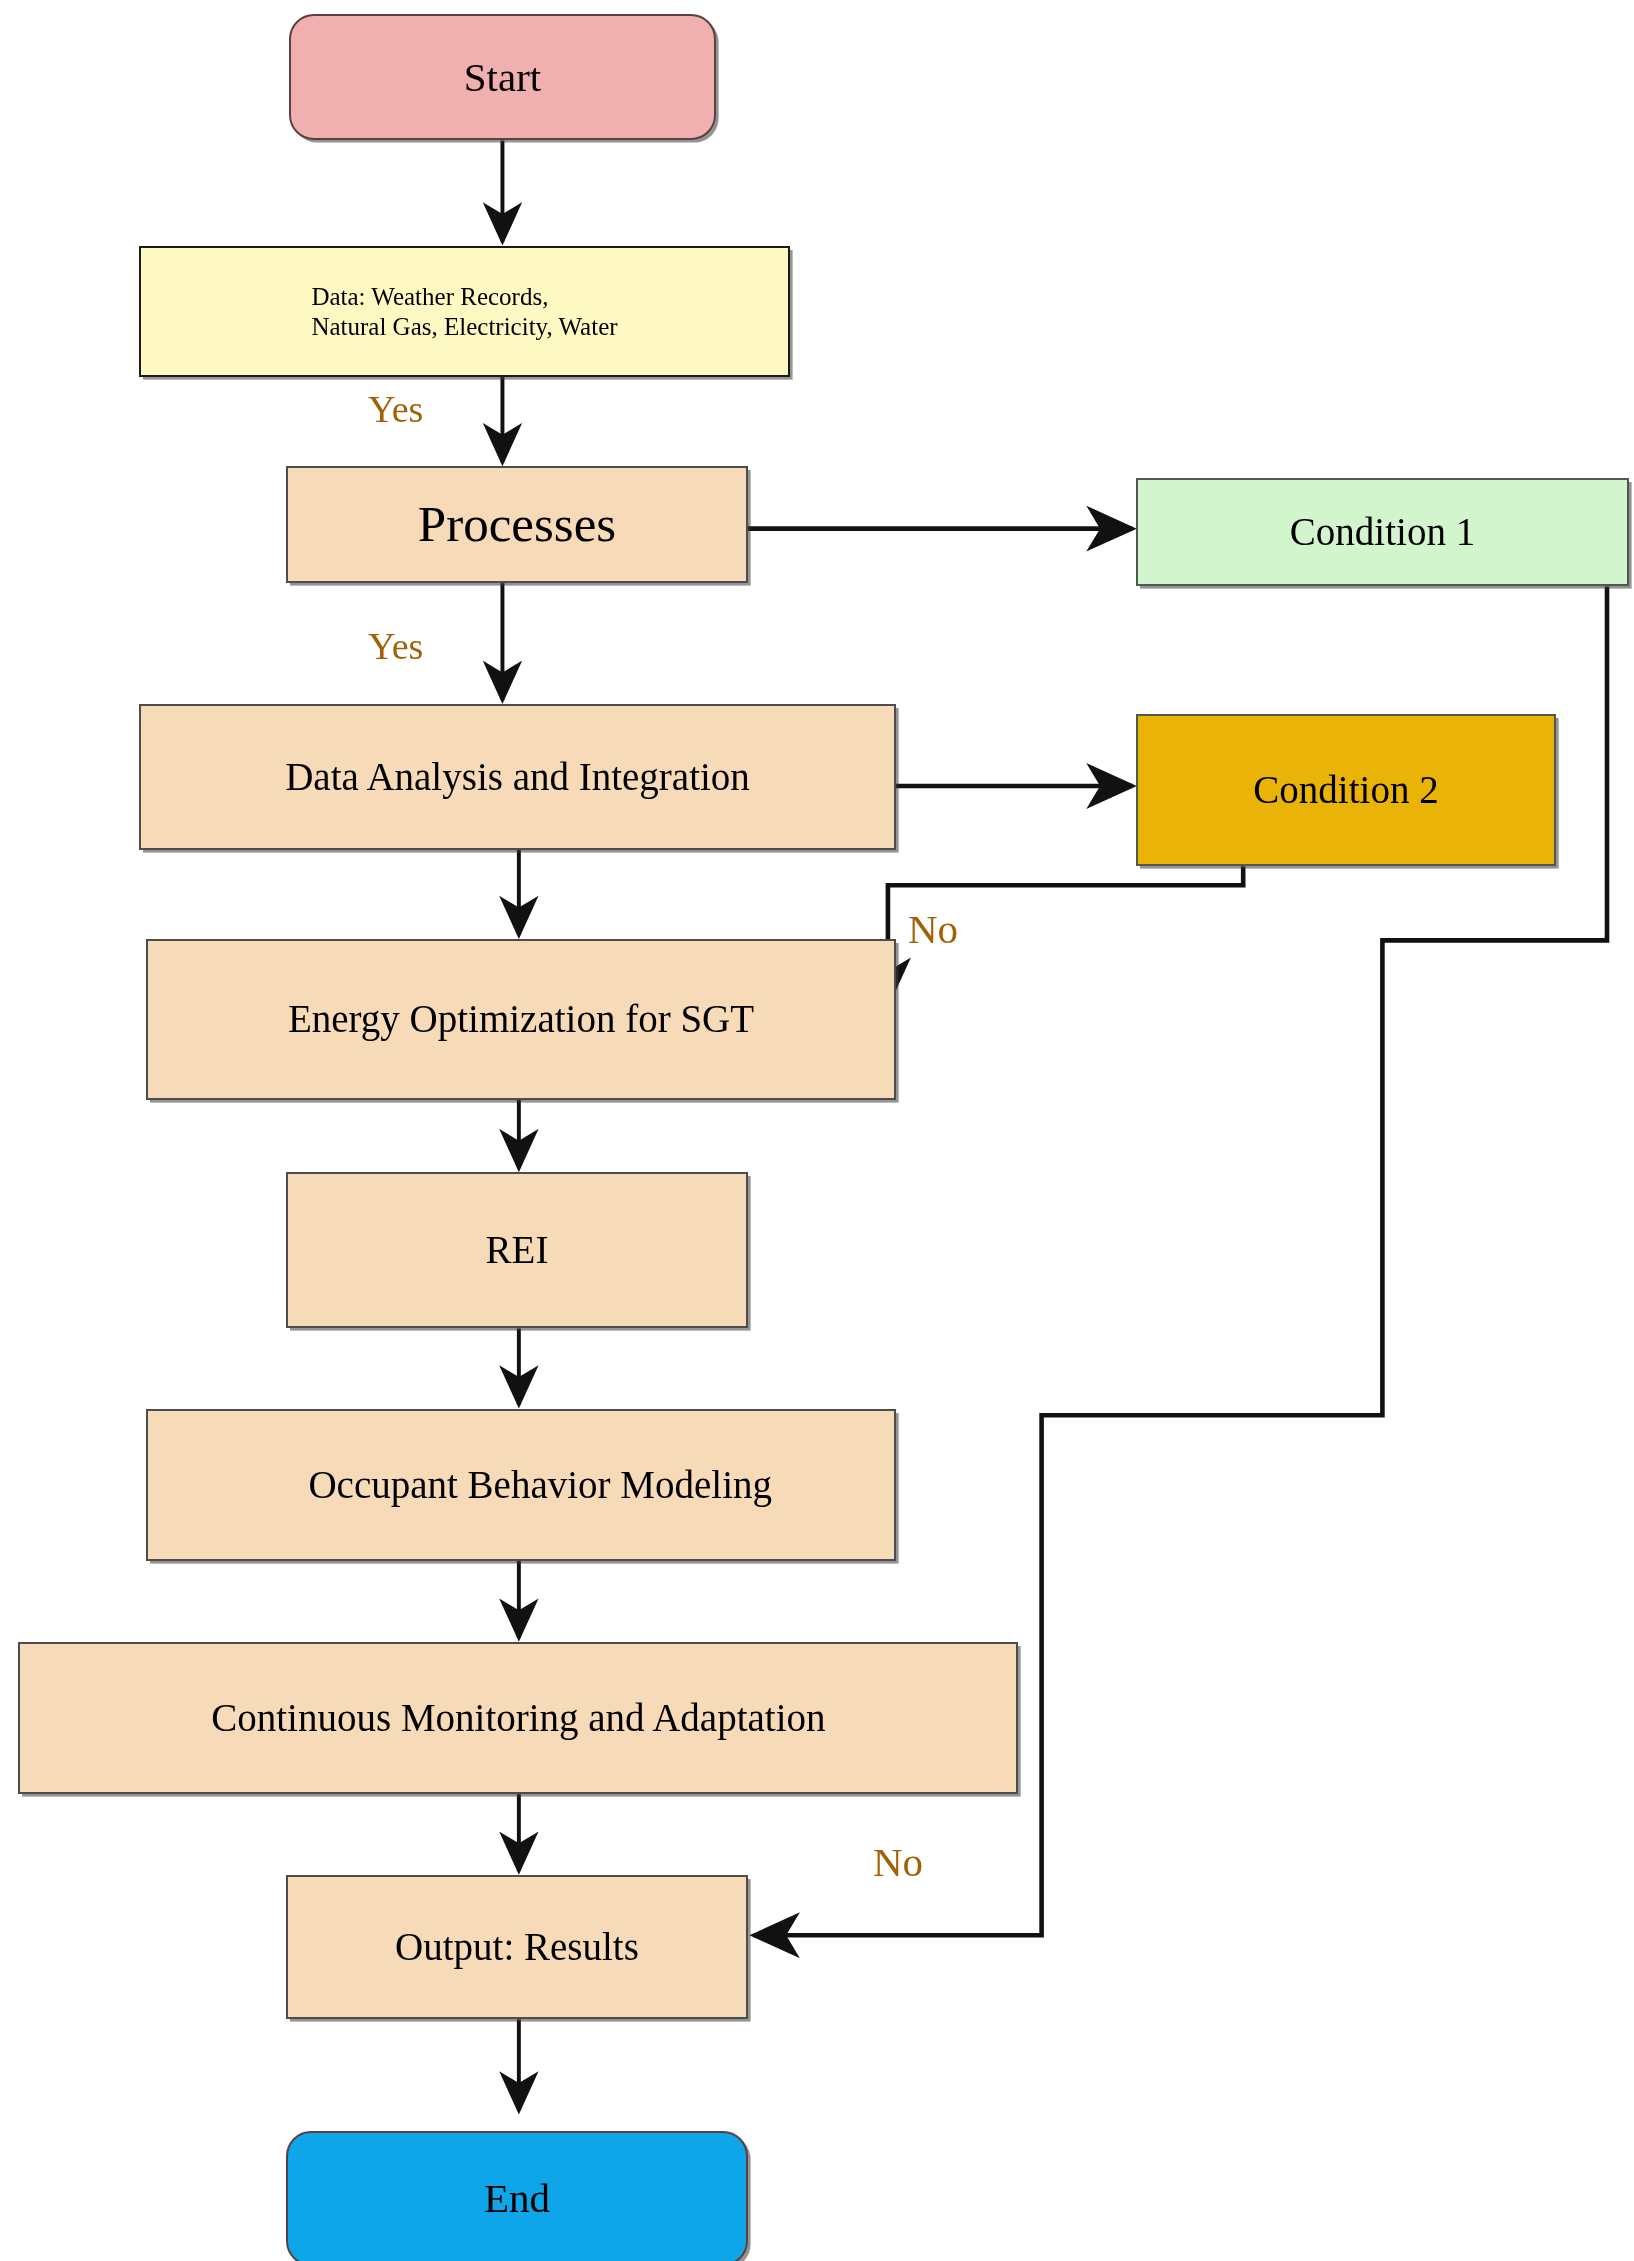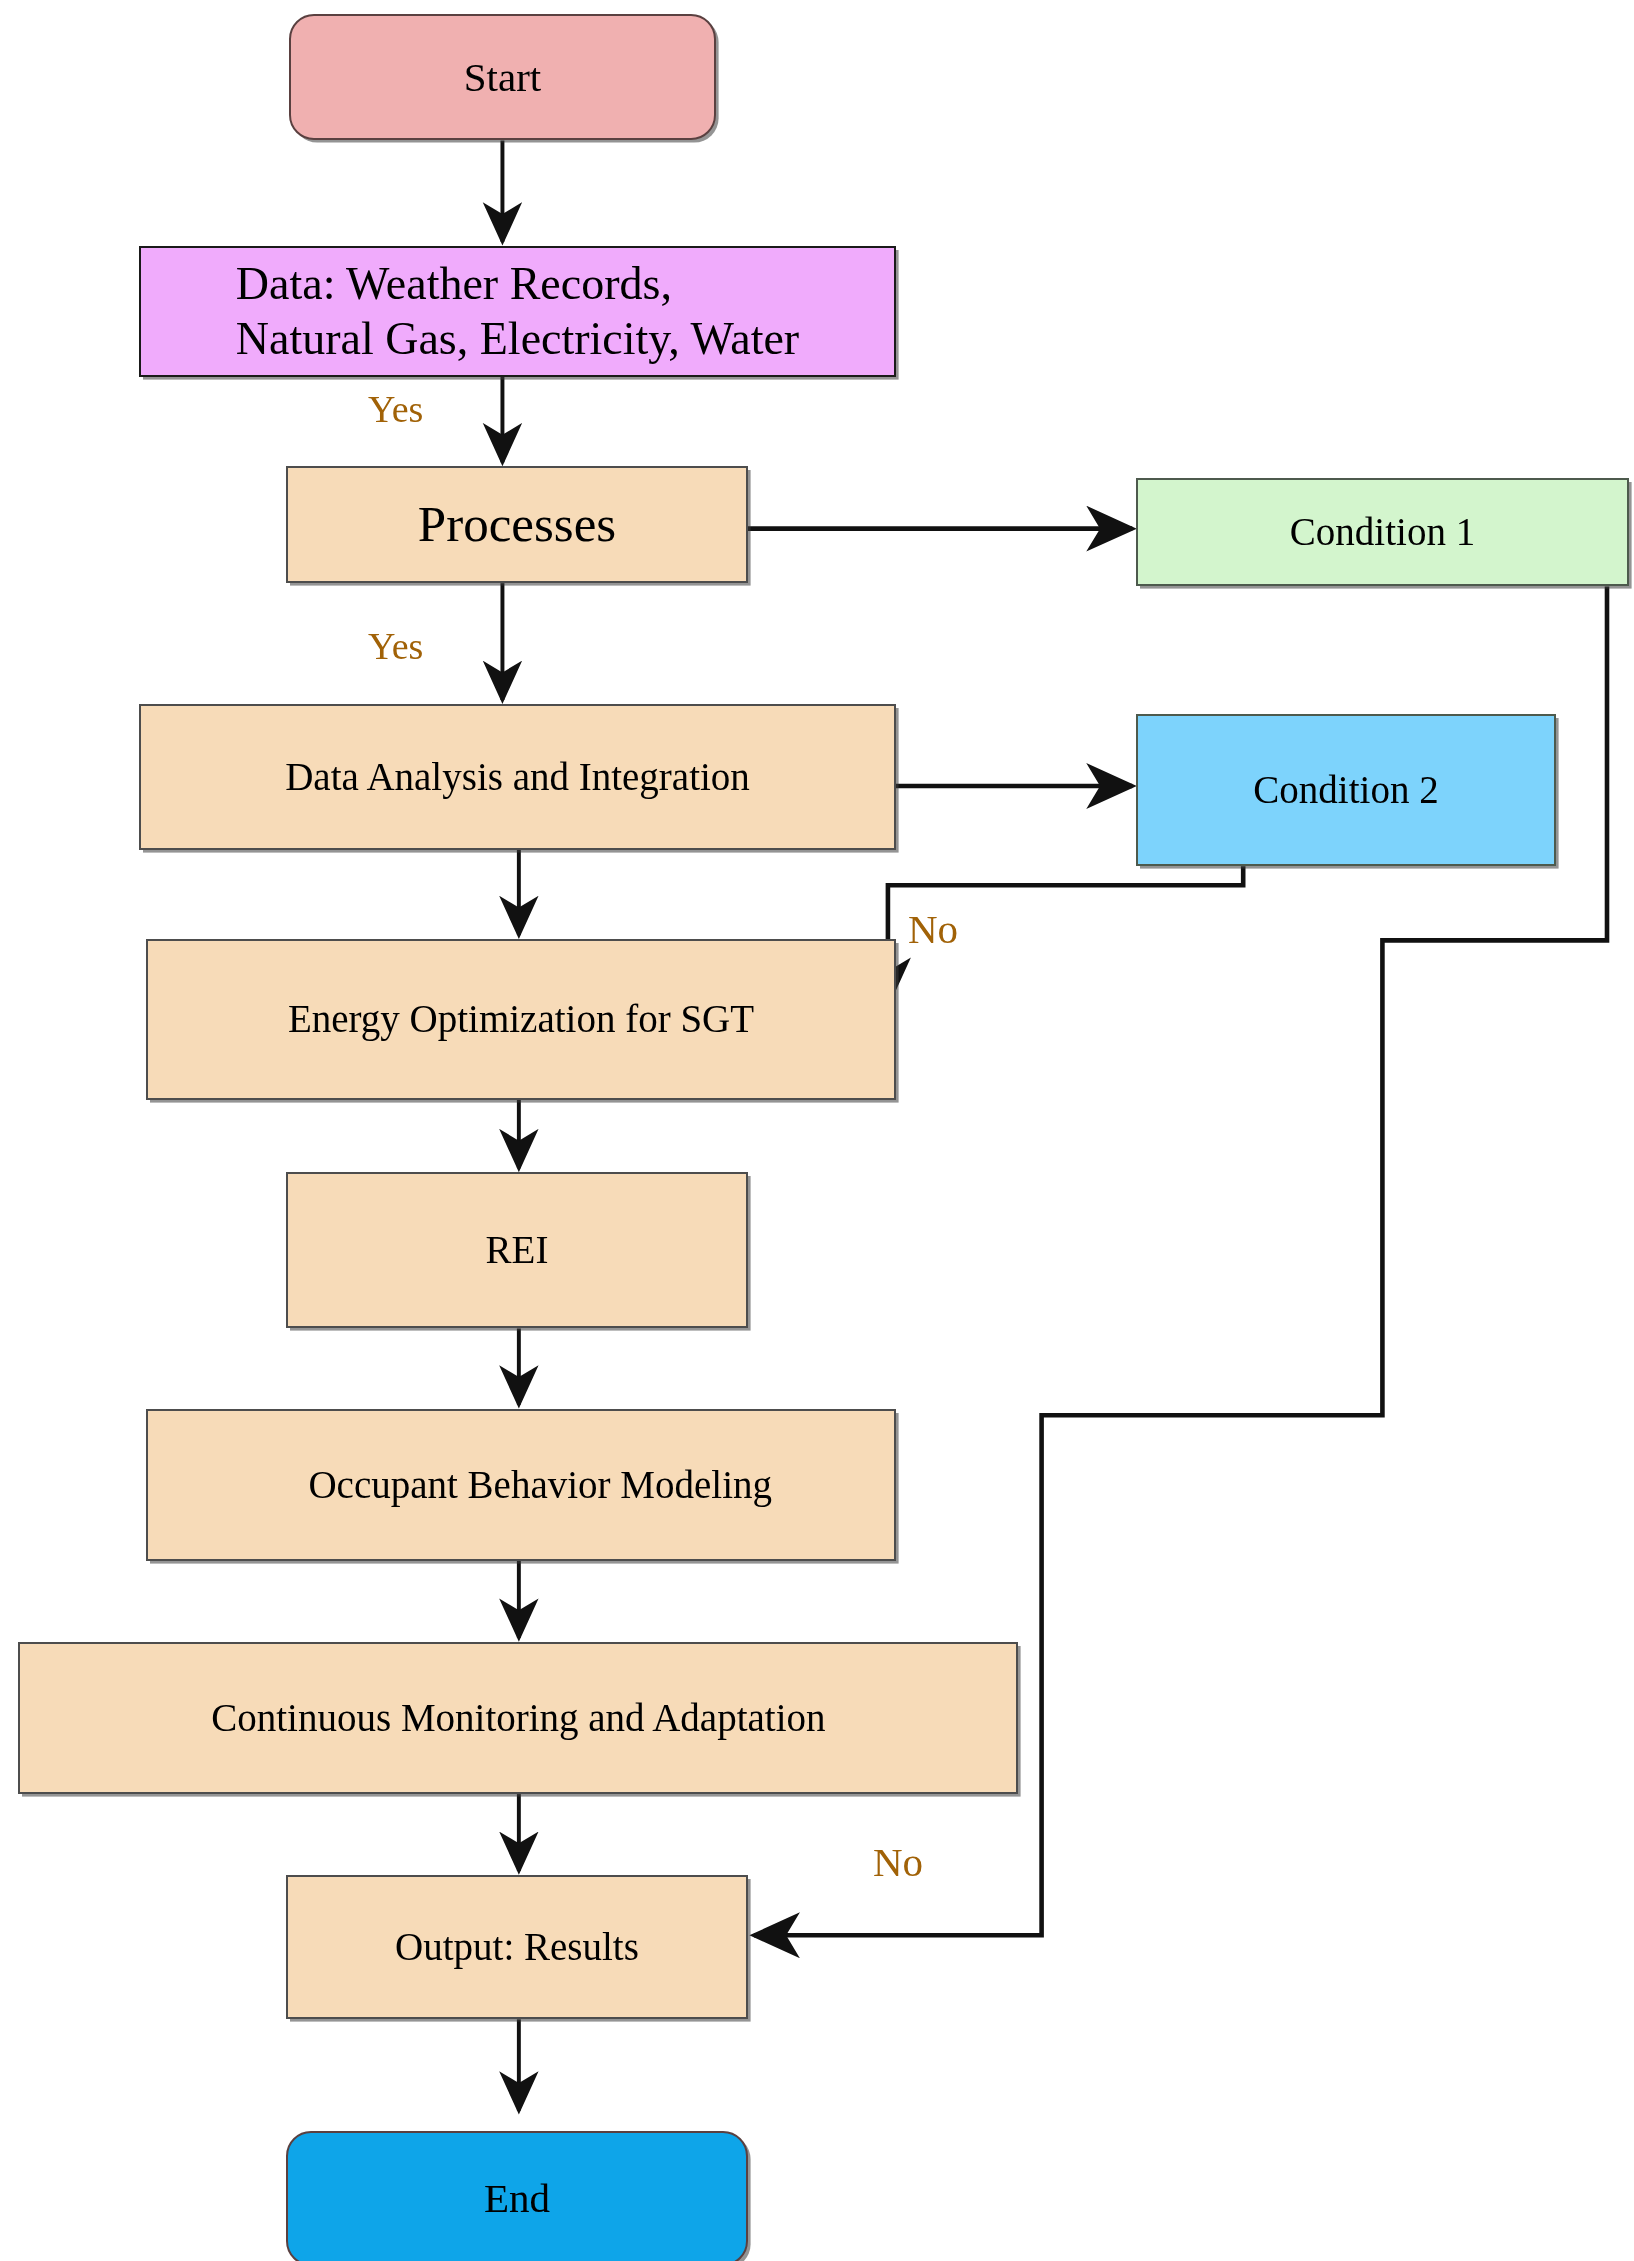--- a/index.html
+++ b/index.html
@@ -87,38 +87,38 @@
 
     <path d="M2447,893 L2447,1432 L2105,1432 L2105,2155 L1586,2155 L1586,2947 L1148,2947" stroke="#111111" stroke-width="7" fill="none" marker-end="url(#arrow)"></path>
 
     <path d="M790,3075 L790,3214" stroke="#111111" stroke-width="6" fill="none" marker-end="url(#arrow)"></path>
   </svg>
 
   <div class="node terminal" id="n-start" style="left:289px; top:14.4px; width:427px; height:126px; background:#f0b0b0; font-size:41px;">
     <span class="node-label">Start</span>
   </div>
 
-  <div class="node" id="n-data" style="left:139px; top:246px; width:757px; height:131px; background:#f0abfc; border-color:#1a1a1a; font-size:46px;">
+  <div class="node" id="n-data" style="left:139px; top:246px; width:651px; height:131px; background:#fef9c3; border-color:#1a1a1a; font-size:25px;">
     <span class="node-label">Data: Weather Records,
 Natural Gas, Electricity, Water</span>
   </div>
 
   <div class="node" id="n-processes" style="left:286px; top:466px; width:462px; height:117px; background:#f7dbb8; font-size:51px;">
     <span class="node-label">Processes</span>
   </div>
 
   <div class="node" id="n-condition1" style="left:1136px; top:478px; width:493px; height:108px; background:#d3f5cd; border-color:#4d5a4d; font-size:39px;">
     <span class="node-label">Condition 1</span>
   </div>
 
   <div class="node" id="n-dataanalysis" style="left:139px; top:704px; width:757px; height:146px; background:#f7dbb8; font-size:39px;">
     <span class="node-label">Data Analysis and Integration</span>
   </div>
 
-  <div class="node" id="n-condition2" style="left:1136px; top:714px; width:420px; height:152px; background:#7dd3fc; border-color:#4d5a4d; font-size:39px;">
+  <div class="node" id="n-condition2" style="left:1136px; top:714px; width:420px; height:152px; background:#eab308; border-color:#4d5a4d; font-size:39px;">
     <span class="node-label">Condition 2</span>
   </div>
 
   <div class="node" id="n-energy" style="left:146px; top:939px; width:750px; height:161px; background:#f7dbb8; font-size:39px;">
     <span class="node-label">Energy Optimization for SGT</span>
   </div>
 
   <div class="node" id="n-rei" style="left:286px; top:1172px; width:462px; height:156px; background:#f7dbb8; font-size:39px;">
     <span class="node-label">REI</span>
   </div>

